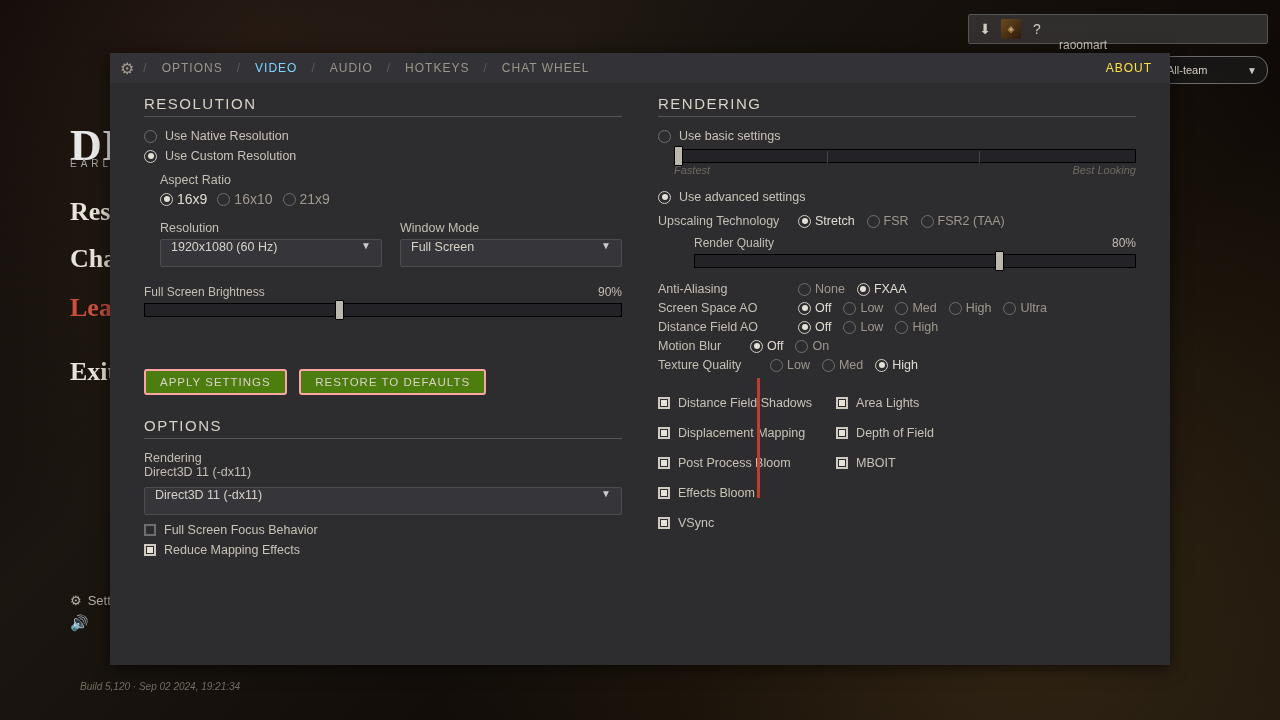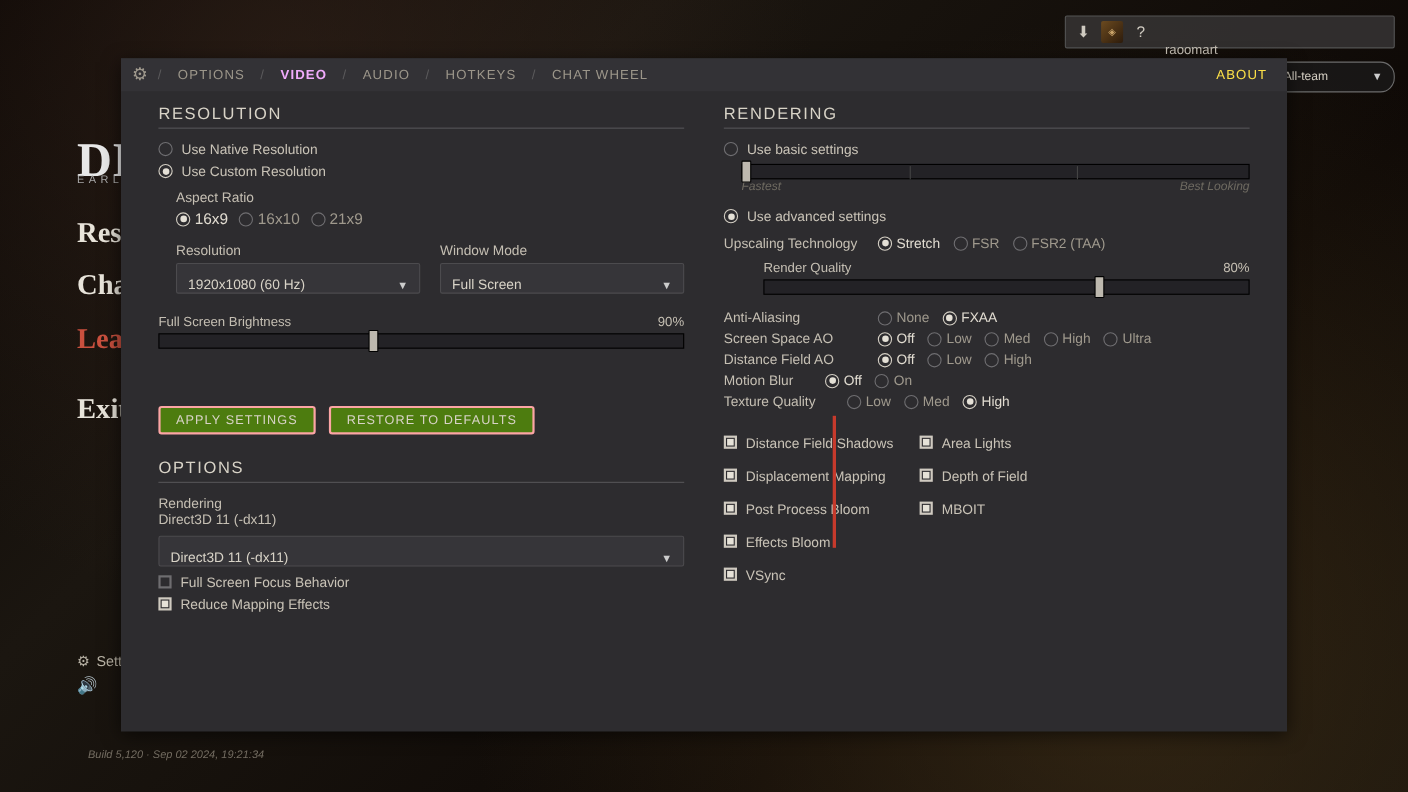--- a/index.html
+++ b/index.html
@@ -50,54 +50,54 @@
     background:#2d2c2f; box-shadow:0 3px 16px rgba(0,0,0,0.6);
   }
 
   .tabbar {
     height:30px; background:#333236;
     display:flex; align-items:center; gap:0; padding:0 10px;
     font-size:12px; letter-spacing:1px; color:#9e988c;
   }
   .gear-big { font-size:16px; color:#a09a8e; margin-right:8px;}
   .tab { padding:0 14px; cursor:pointer; color:#9c968a; text-transform:uppercase; font-weight:500;}
-  .tab.active { color:#f0abfc;font-weight:bold;}
+  .tab.active { color:#7dd3fc;}
   .sep { color:#5b5a5c;}
   .about { margin-left:auto; padding-right:8px; color:#fde047; text-transform:uppercase;}
 
   .columns { display:flex; padding:12px 34px 0 34px; gap:36px; }
   .col { flex:1; min-width:0; }
 
   .sect-title {
     font-size:15px; letter-spacing:1.5px; color:#d8d3c7; font-weight:500;
     border-bottom:1px solid #555457; padding-bottom:4px; margin-bottom:12px;
     text-transform:uppercase;
   }
 
   
-  .radio-row, .check-row { display:flex; align-items:flex-start; gap:8px; margin:6px 0; font-size:12.5px; color:#c9c3b7;}
+  .radio-row, .check-row { display:flex; align-items:center; gap:8px; margin:6px 0; font-size:12.5px; color:#c9c3b7;}
   .radio {
     width:13px; height:13px; border:1.5px solid #6f6e71; border-radius:50%;
     display:inline-flex; align-items:center; justify-content:center; flex-shrink:0;
   }
   .radio.sel { border-color:#d4cfc4;}
   .radio.sel::after { content:""; width:6px; height:6px; border-radius:50%; background:#e4e0d6;}
   .check {
     width:12px; height:12px; border:2px solid #cfcac0; display:inline-flex;
     align-items:center; justify-content:center; flex-shrink:0;
   }
   .check.sel::after { content:""; width:6px; height:6px; background:#e6e2d8;}
   .field-label { font-size:12.5px; color:#c5bfb3; margin-bottom:4px; }
 
   .hgroup { display:flex; gap:18px; }
   .hgroup > div { flex:1; }
 
   .dropdown {
     height:28px; background:#363539; border:1px solid #4c4b4e; border-radius:2px;
-    display:flex; align-items:flex-end; padding:0 10px; font-size:12.5px; color:#d8d3c7;
+    display:flex; align-items:flex-start; padding:0 10px; font-size:12.5px; color:#d8d3c7;
     justify-content:space-between; cursor:pointer;
   }
   .dropdown .chev { font-size:10px; color:#ccc;}
 
   .slider-wrap { position:relative; }
   .slider-track {
     height:14px; background:#232226; border:1px solid #000; position:relative;
   }
   .slider-thumb {
     position:absolute; top:-3px; width:9px; height:20px;

